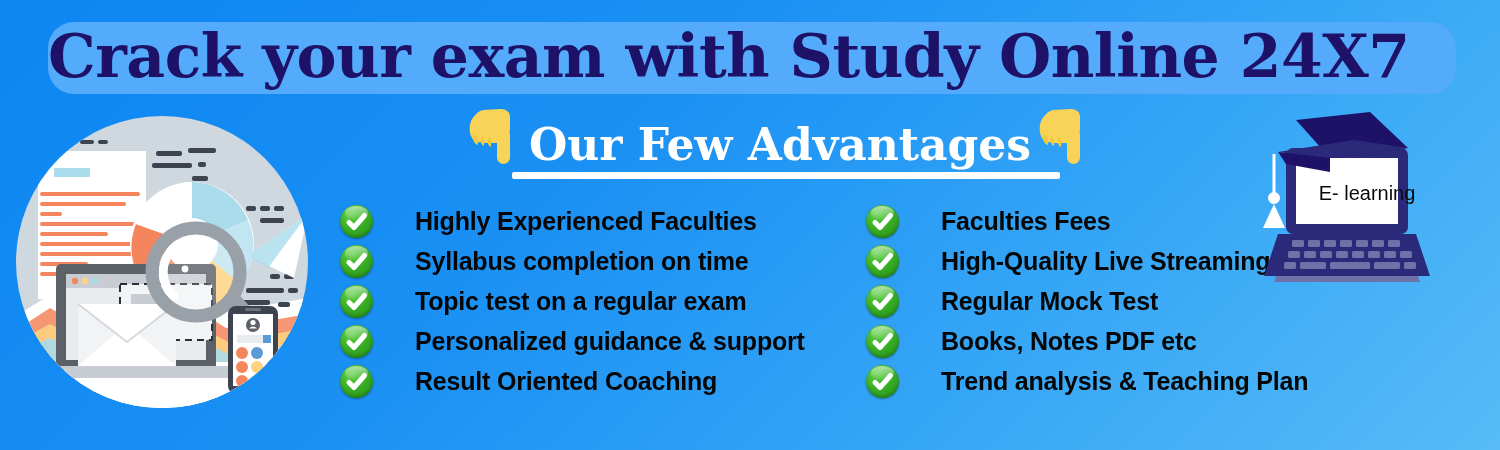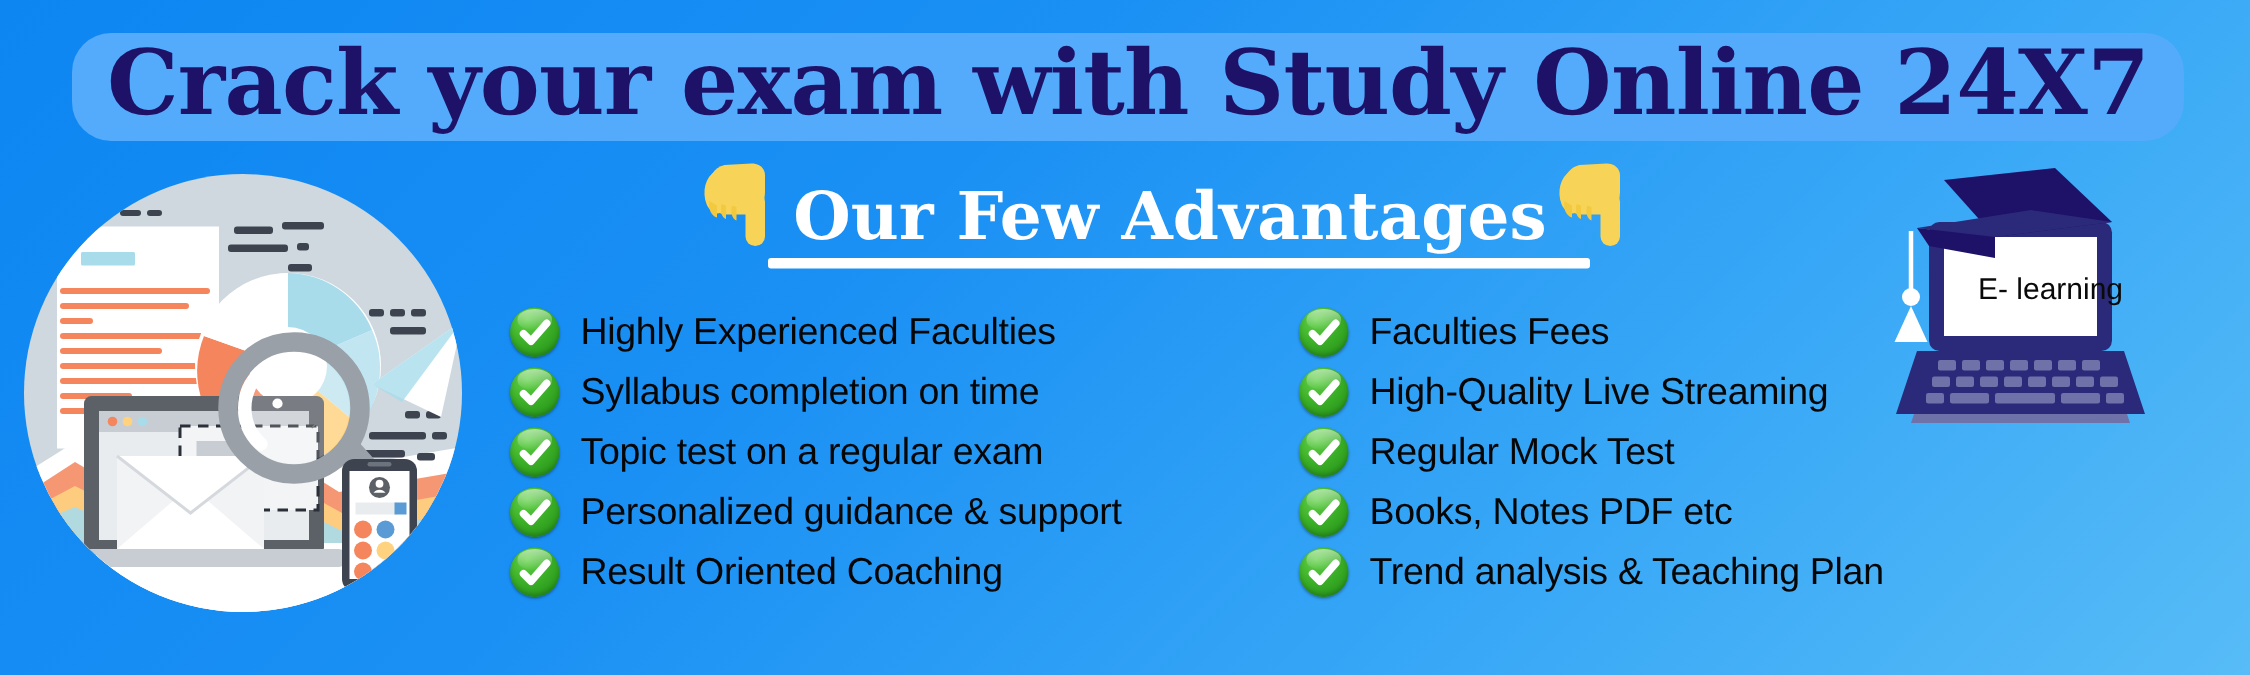--- a/index.html
+++ b/index.html
@@ -31,21 +31,21 @@
     background: #54abfb;
     border-radius: 26px;
   }
   .title-text {
     position: absolute;
     left: 48px;
     top: 12px;
     width: 1408px;
     height: 88px;
     line-height: 88px;
-    text-align: center;
+    text-align: left;
     font-family: "DejaVu Serif", "Liberation Serif", serif;
     font-weight: bold;
     font-size: 60px;
     letter-spacing: -0.5px;
     color: #1d1268;
     white-space: nowrap;
   }
 
   
   .subtitle-row {
@@ -93,25 +93,26 @@
   .adv-col.right { left: 866px; width: 520px; }
 
   .adv-item {
     display: flex;
     align-items: center;
     height: 40px;
     gap: 14px;
   }
   .adv-label {
     font-family: "Liberation Sans", sans-serif;
-    font-weight: normal;
+    font-weight: bold;
     font-size: 25px;
     color: #060606;
     white-space: nowrap;
     letter-spacing: -0.2px;
+    margin-left: 28px;
   }
 
   .check-badge {
     flex: none;
     width: 33px;
     height: 33px;
     border-radius: 50%;
     background: radial-gradient(circle at 35% 25%, #63d14a 0%, #3cb028 45%, #1f8a15 100%);
     box-shadow: 0 1px 2px rgba(0,0,0,0.35), inset 0 -2px 3px rgba(0,0,0,0.18);
     position: relative;

